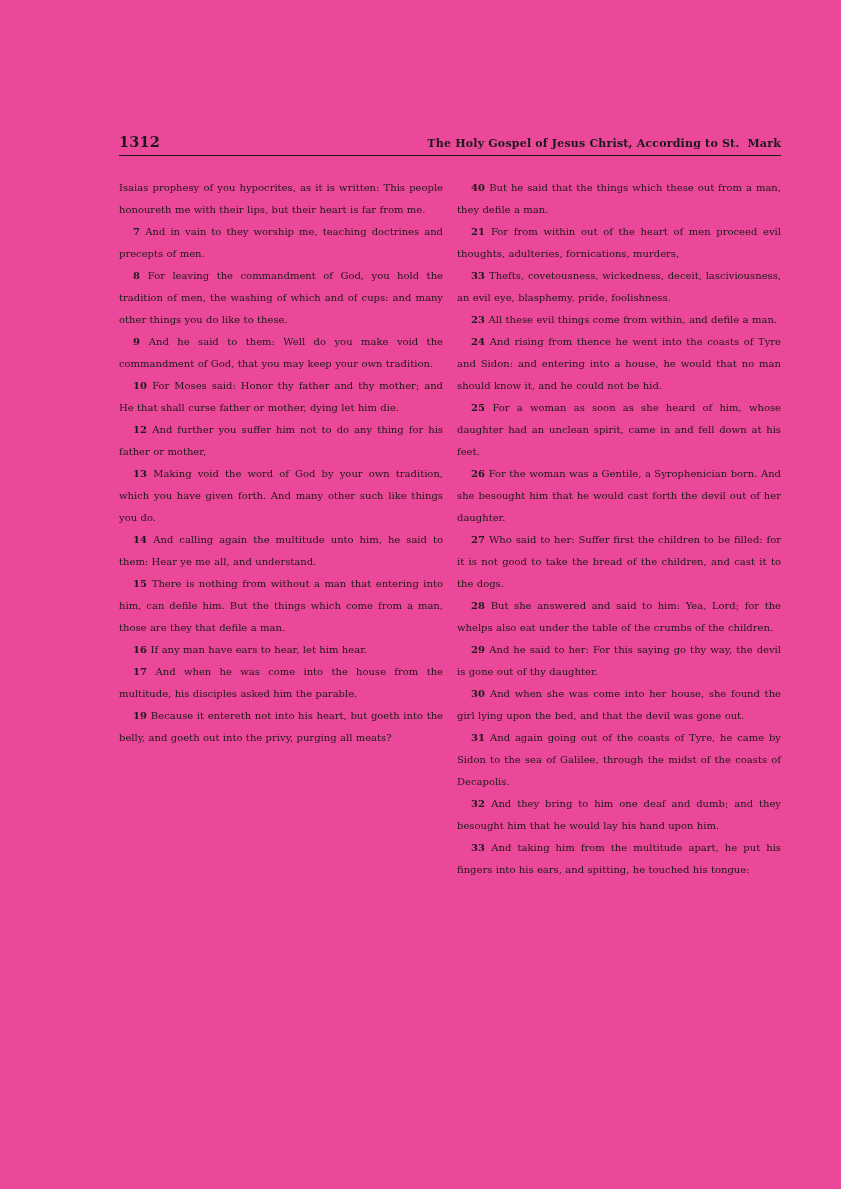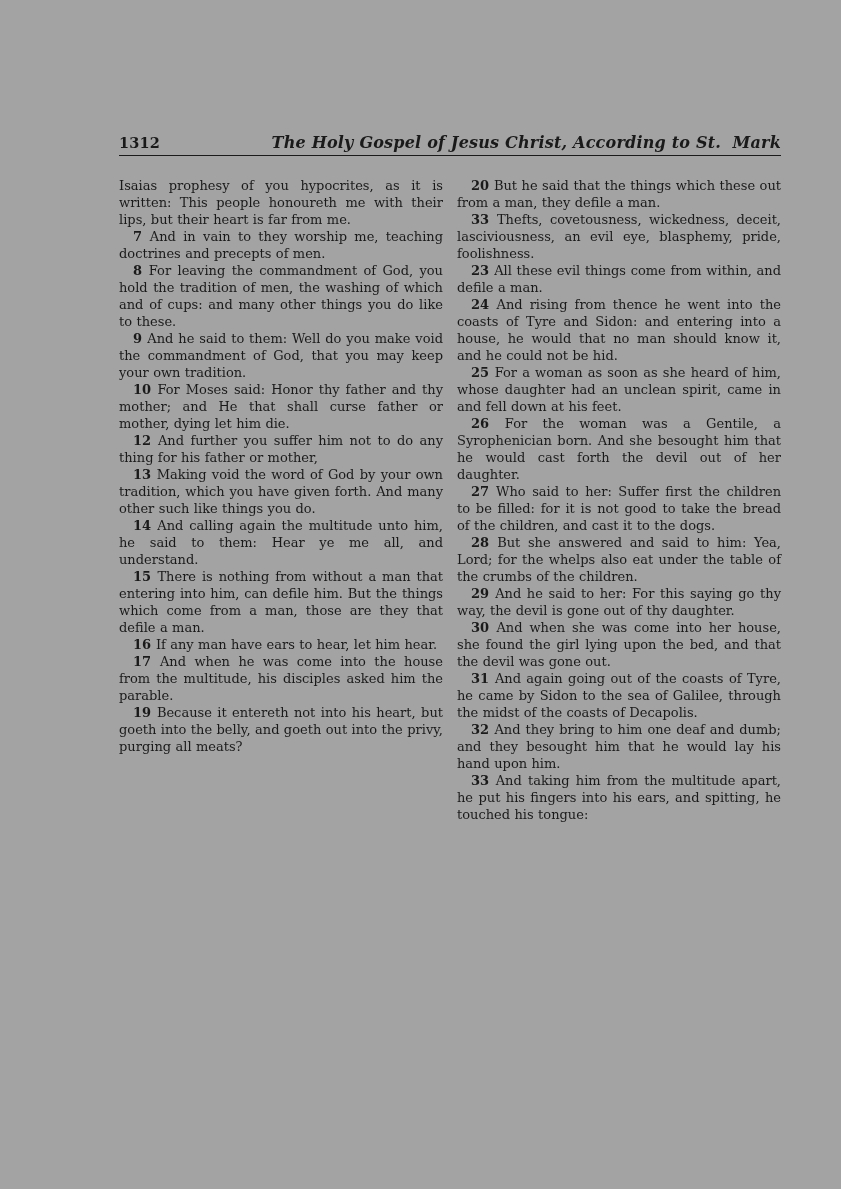--- a/index.html
+++ b/index.html
@@ -6,21 +6,21 @@
   html, body {
     margin: 0;
     padding: 0;
     background: #ffffff;
   }
   .page {
     position: relative;
     width: 841px;
     height: 1189px;
     margin: 0 auto;
-    background: #a3a3a3;
+    background: #ec4899;
     color: #1a1a1a;
     font-family: "DejaVu Serif", "Liberation Serif", serif;
     overflow: hidden;
   }
 
   
   .running-head {
     position: absolute;
     left: 119px;
     top: 133px;
@@ -31,23 +31,22 @@
     font-size: 14.5px;
     font-weight: bold;
     letter-spacing: 0.2px;
   }
   .folio {
     font-weight: bold;
     font-size: 14.5px;
   }
   .head-title {
     font-weight: bold;
-    font-size: 16px;
+    font-size: 11px;
     white-space: pre;
-    font-style: italic;
   }
   .head-rule {
     position: absolute;
     left: 119px;
     top: 155px;
     width: 662px;
     height: 1.3px;
     background: #1a1a1a;
   }
 
@@ -62,22 +61,22 @@
     align-items: flex-start;
   }
   .col {
     width: 324px;
     flex: 0 0 324px;
   }
   .verse {
     margin: 0;
     text-indent: 14px;
     text-align: justify;
-    font-size: 13px;
-    line-height: 17px;
+    font-size: 10px;
+    line-height: 22px;
     hyphens: manual;
     -webkit-hyphens: manual;
     word-spacing: 0.02em;
   }
   .verse.cont {
     text-indent: 0;
   }
   .vnum {
     font-weight: bold;
   }
@@ -105,21 +104,22 @@
         <p class="verse"><span class="vnum">10</span><span>For Moses said: Honor thy father and thy mother; and He that shall curse father or mother, dying let him die.</span></p>
         <p class="verse"><span class="vnum">12</span><span>And further you suffer him not to do any thing for his father or mother,</span></p>
         <p class="verse"><span class="vnum">13</span><span>Making void the word of God by your own tradition, which you have given forth.  And many other such like things you do.</span></p>
         <p class="verse"><span class="vnum">14</span><span>And calling again the multitude unto him, he said to them:  Hear ye me all, and understand.</span></p>
         <p class="verse"><span class="vnum">15</span><span>There is nothing from without a man that entering into him, can defile him.  But the things which come from a man, those are they that defile a man.</span></p>
         <p class="verse"><span class="vnum">16</span><span>If any man have ears to hear, let him hear.</span></p>
         <p class="verse"><span class="vnum">17</span><span>And when he was come into the house from the multitude, his disciples asked him the parable.</span></p>
         <p class="verse"><span class="vnum">19</span><span>Because it entereth not into his heart, but goeth into the belly, and goeth out into the privy, purging all meats?</span></p>
       </div>
     <div class="col" id="col-right">
-        <p class="verse"><span class="vnum">20</span><span>But he said that the things which these out from a man, they defile a man.</span></p>
+        <p class="verse"><span class="vnum">40</span><span>But he said that the things which these out from a man, they defile a man.</span></p>
+        <p class="verse"><span class="vnum">21</span><span>For from within out of the heart of men proceed evil thoughts, adulteries, fornications, murders,</span></p>
         <p class="verse"><span class="vnum">33</span><span>Thefts, covetousness, wickedness, deceit, lasciviousness, an evil eye, blasphemy, pride, foolishness.</span></p>
         <p class="verse"><span class="vnum">23</span><span>All these evil things come from within, and defile a man.</span></p>
         <p class="verse"><span class="vnum">24</span><span>And rising from thence he went into the coasts of Tyre and Sidon:  and entering into a house, he would that no man should know it, and he could not be hid.</span></p>
         <p class="verse"><span class="vnum">25</span><span>For a woman as soon as she heard of him, whose daughter had an unclean spirit, came in and fell down at his feet.</span></p>
         <p class="verse"><span class="vnum">26</span><span>For the woman was a Gentile, a Syrophenician born.  And she besought him that he would cast forth the devil out of her daughter.</span></p>
         <p class="verse"><span class="vnum">27</span><span>Who said to her:  Suffer first the children to be filled:  for it is not good to take the bread of the children, and cast it to the dogs.</span></p>
         <p class="verse"><span class="vnum">28</span><span>But she answered and said to him:  Yea, Lord; for the whelps also eat under the table of the crumbs of the children.</span></p>
         <p class="verse"><span class="vnum">29</span><span>And he said to her:  For this saying go thy way, the devil is gone out of thy daughter.</span></p>
         <p class="verse"><span class="vnum">30</span><span>And when she was come into her house, she found the girl lying upon the bed, and that the devil was gone out.</span></p>
         <p class="verse"><span class="vnum">31</span><span>And again going out of the coasts of Tyre, he came by Sidon to the sea of Galilee, through the midst of the coasts of Decapolis.</span></p>

